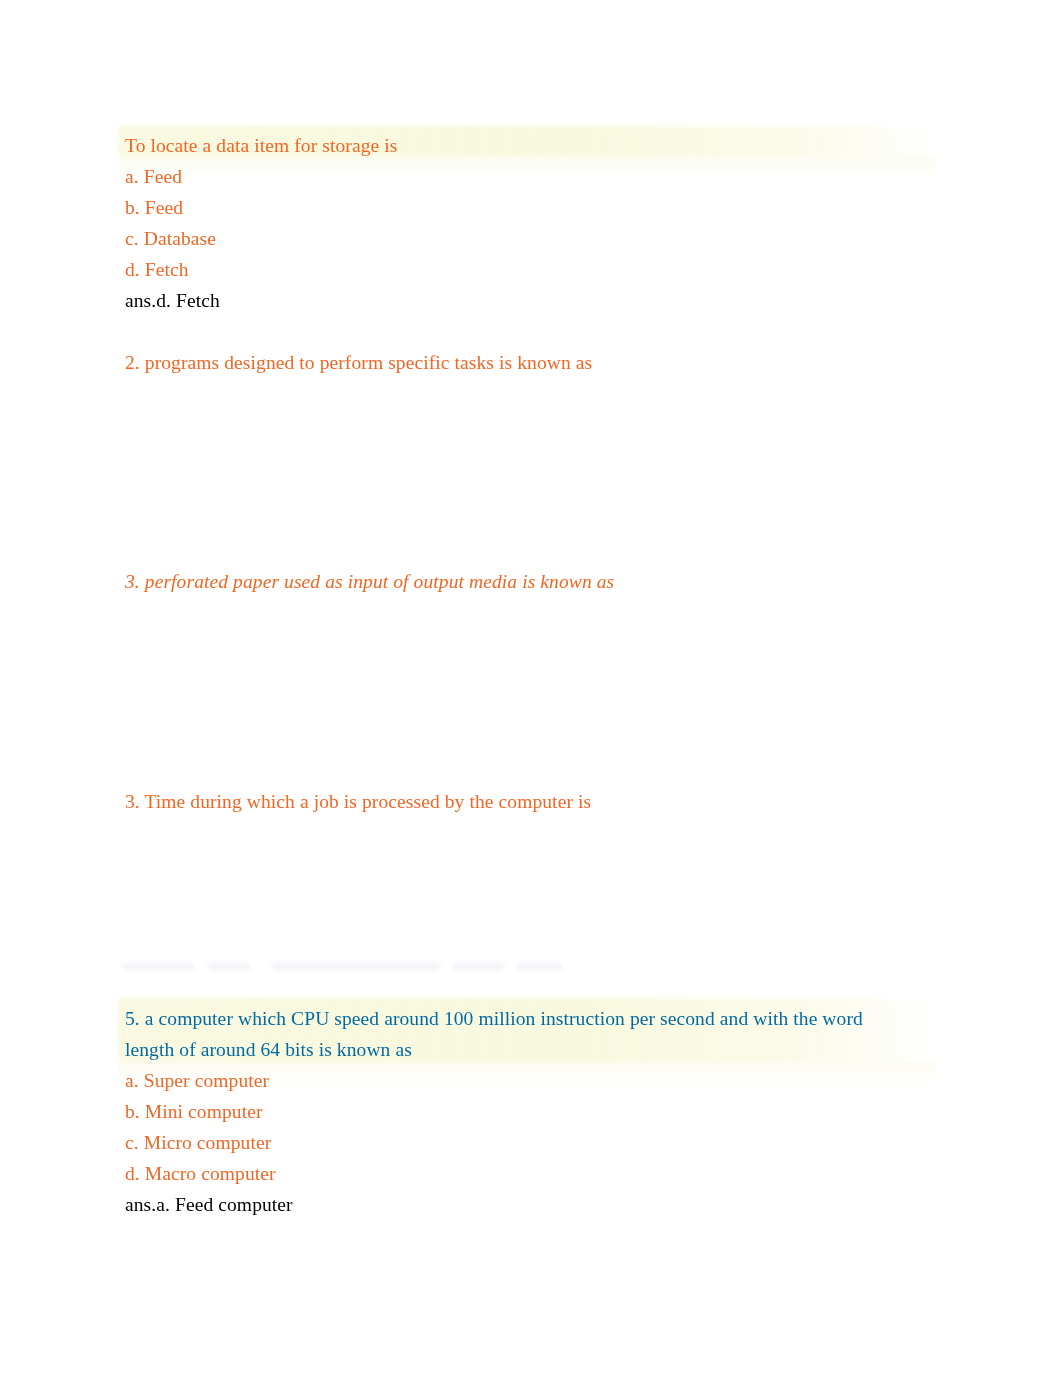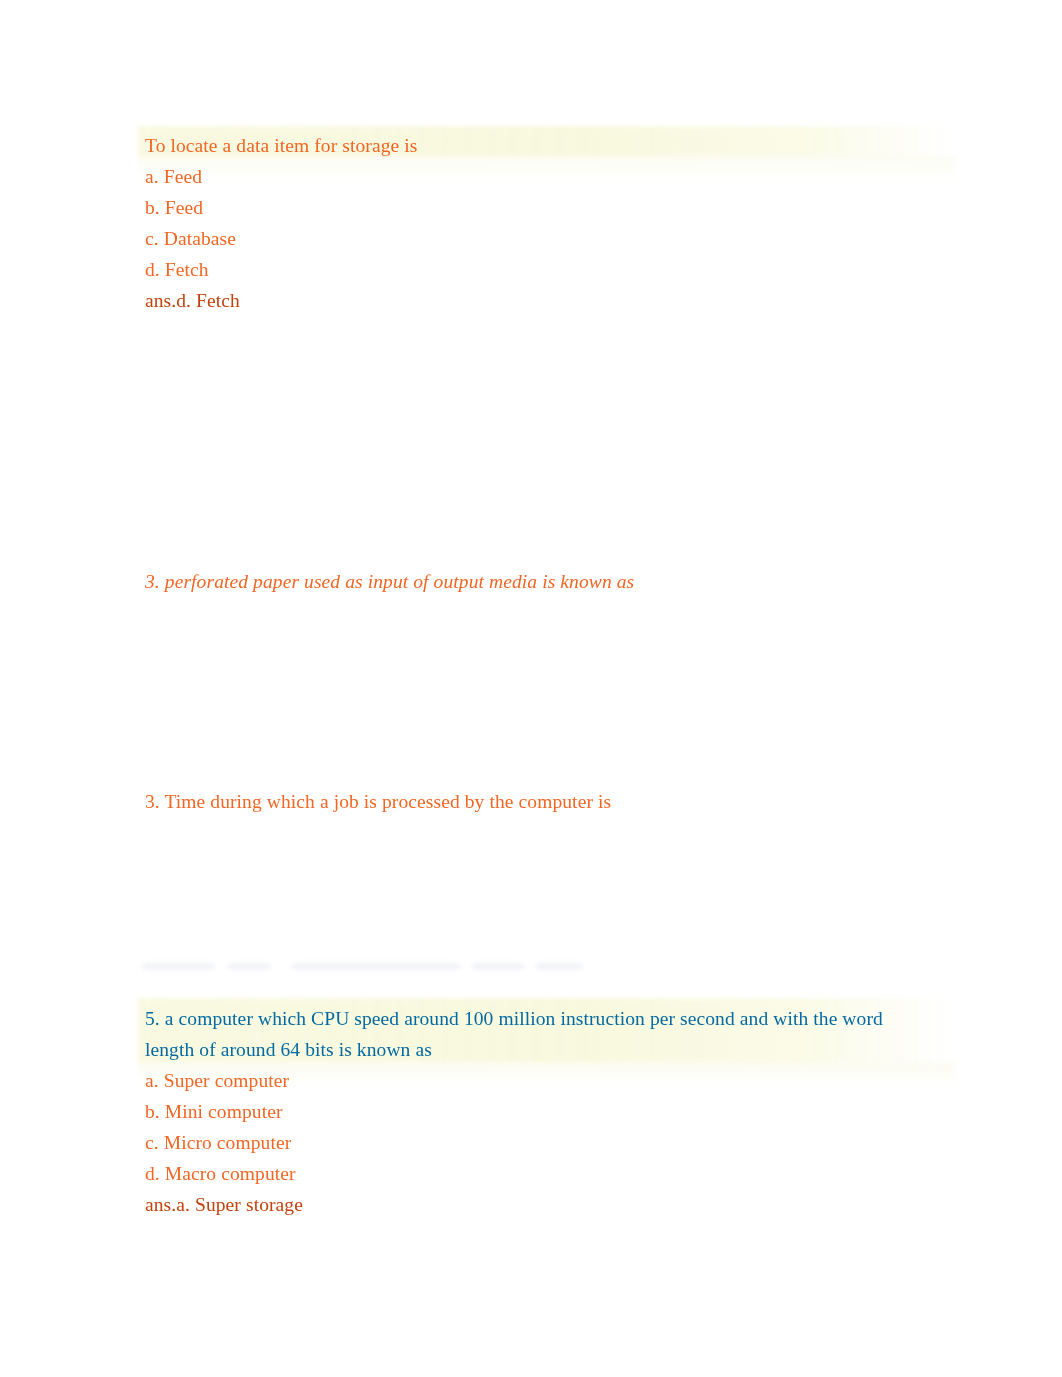--- a/index.html
+++ b/index.html
@@ -13,40 +13,39 @@
     position: relative;
     overflow: hidden;
     font-family: "Liberation Serif", "DejaVu Serif", serif;
     -webkit-font-smoothing: antialiased;
   }
 
   .page {
     position: absolute;
     inset: 0;
     background: #ffffff;
-    margin-left: 20px;
   }
 
   
   .block {
     position: absolute;
     left: 125px;
     width: 880px;
   }
 
   .line {
     font-size: 19.5px;
     line-height: 31px;
     color: #F26522;
     white-space: pre-wrap;
     letter-spacing: 0.1px;
   }
 
   .line.answer {
-    color: #c2410c;
+    color: #000000;
   }
 
   .line.q5head {
     color: #0369a1;
   }
 
   
   .hl {
     position: absolute;
     left: 118px;
@@ -109,20 +108,23 @@
 
   <div class="block" style="top:130px;">
     <div class="line">To locate a data item for storage is</div>
     <div class="line">a. Feed</div>
     <div class="line">b. Feed</div>
     <div class="line">c. Database</div>
     <div class="line">d. Fetch</div>
     <div class="line answer">ans.d. Fetch</div>
   </div>
 
+  <div class="block" style="top:347px;">
+    <div class="line">2. programs designed to perform specific tasks is known as</div>
+  </div>
 
   <div class="block" style="top:566px;font-style:italic;">
     <div class="line">3. perforated paper used as input of output media is known as</div>
   </div>
 
   <div class="block" style="top:786px;">
     <div class="line">3. Time during which a job is processed by the computer is</div>
   </div>
 
   <div class="ghost-band">
@@ -133,16 +135,16 @@
     <div class="ghost-seg" style="left:394px; width:46px;"></div>
   </div>
 
   <div class="block" style="top:1003px;">
     <div class="line q5head">5. a computer which CPU speed around 100 million instruction per second and with the word</div>
     <div class="line q5head">length of around 64 bits is known as</div>
     <div class="line">a. Super computer</div>
     <div class="line">b. Mini computer</div>
     <div class="line">c. Micro computer</div>
     <div class="line">d. Macro computer</div>
-    <div class="line answer">ans.a. Super storage</div>
+    <div class="line answer">ans.a. Feed computer</div>
   </div>
 
 </div>
 
 </body></html>

